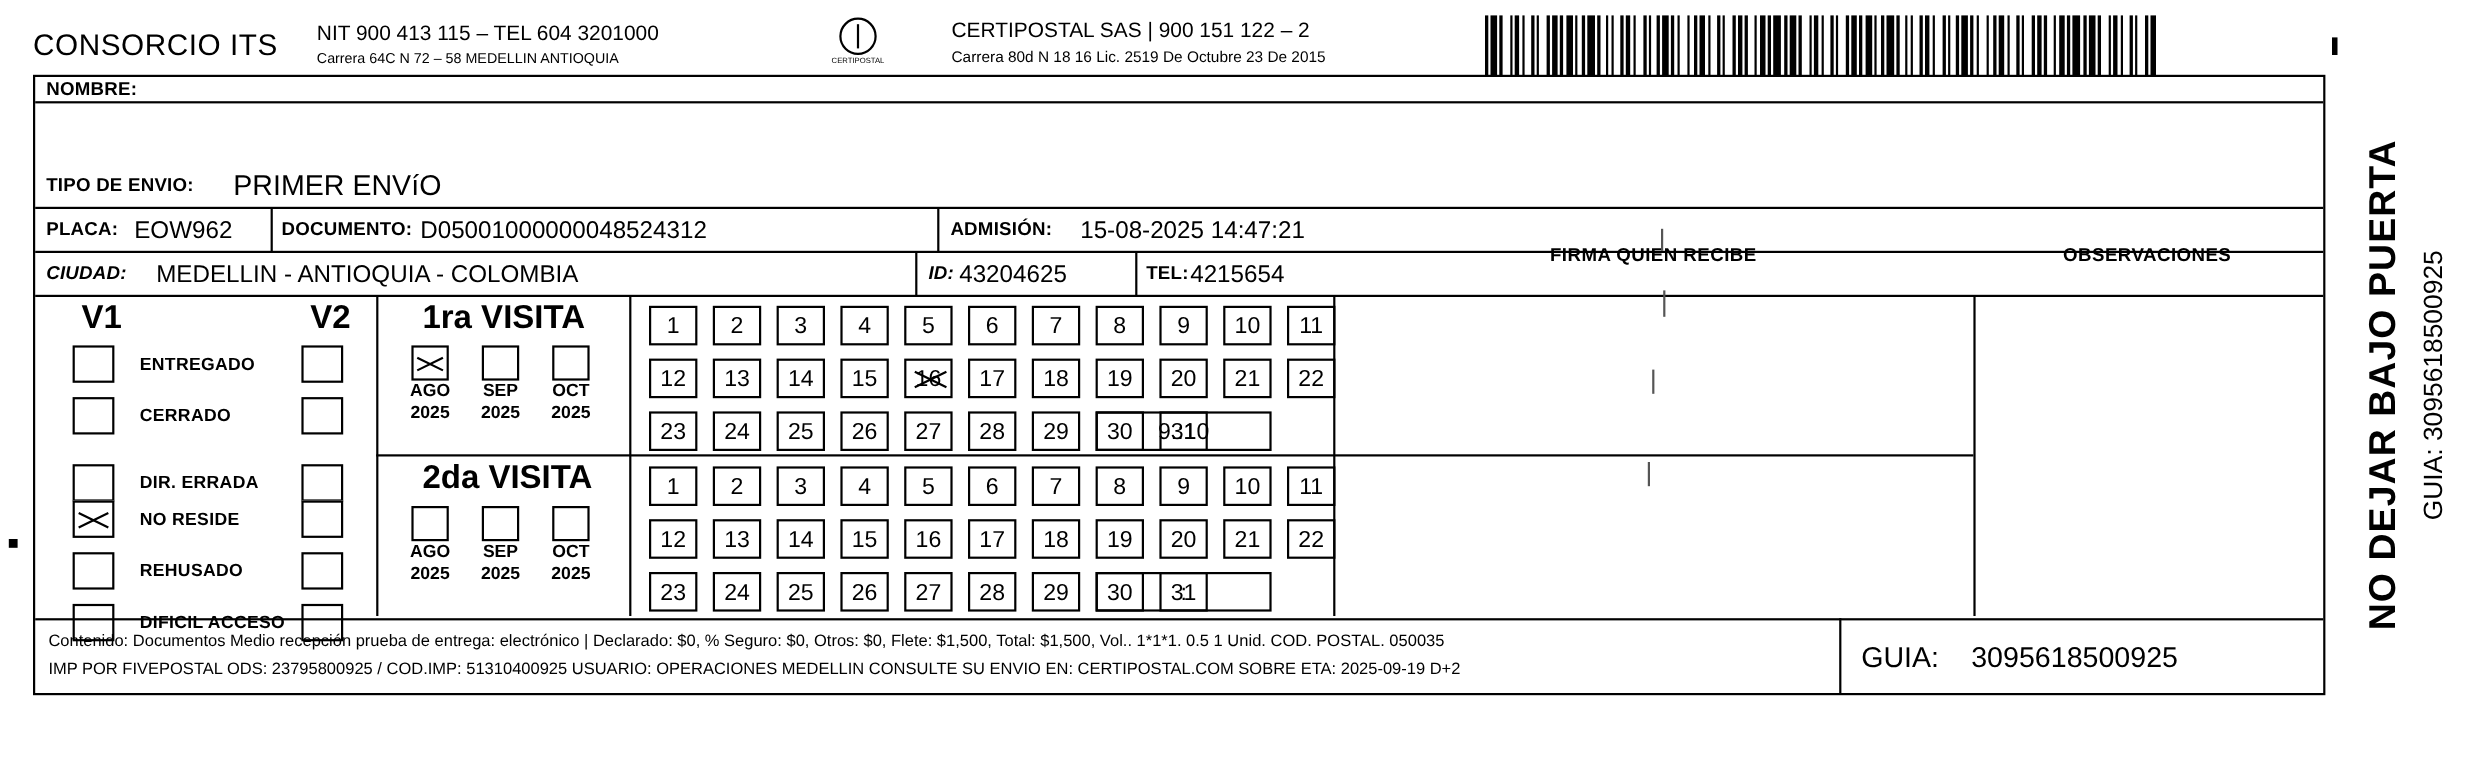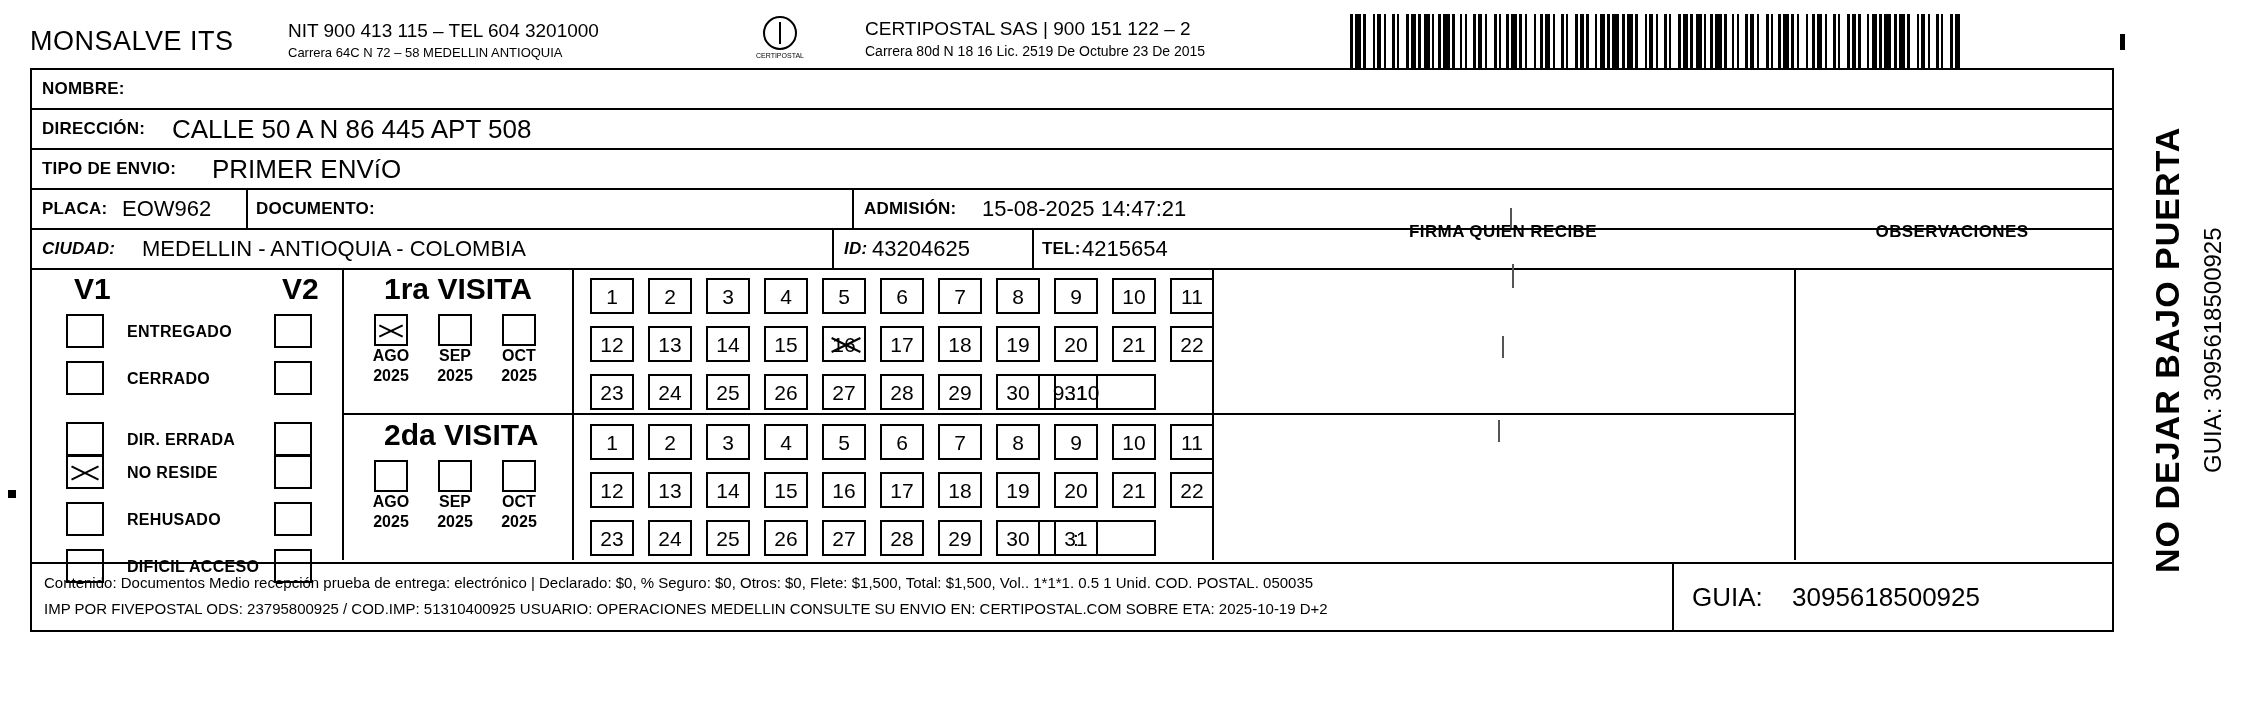--- a/index.html
+++ b/index.html
@@ -22,21 +22,21 @@
   .barcode i{position:absolute;top:0;height:56px;background:#000;display:block;}
 
   
   .frame{position:absolute;left:30px;top:68px;width:2080px;height:560px;border:2px solid #000;}
 
   .row{position:absolute;left:0;width:100%;border-bottom:2px solid #000;box-sizing:border-box;}
   .lbl{font-size:17px;font-weight:bold;letter-spacing:.2px;}
   .val{font-size:26px;}
   .val-sm{font-size:22px;}
 
-  .r-nombre{top:0;height:40px;}
+  .r-nombre{top:0;height:24px;}
   .r-direccion{top:40px;height:40px;}
   .r-tipo{top:80px;height:40px;}
   .r-placa{top:120px;height:40px;}
   .r-ciudad{top:160px;height:40px;}
 
   .cellpad{position:absolute;top:50%;transform:translateY(-50%);white-space:nowrap;}
 
   .vline{position:absolute;width:2px;background:#000;}
 
   
@@ -76,21 +76,21 @@
 
   .tick{position:absolute;background:#000;}
   .dash{position:absolute;width:2px;background:#000;}
 </style>
 </head>
 <body>
 
 <div class="page">
 
   <div class="header">
-    <div class="hdr-title">MONSALVE ITS</div>
+    <div class="hdr-title">CONSORCIO ITS</div>
     <div class="hdr-nit">NIT 900 413 115 – TEL 604 3201000</div>
     <div class="hdr-dir">Carrera 64C N 72 – 58 MEDELLIN ANTIOQUIA</div>
 
     <div class="hdr-logo">
       <div class="circle"></div>
       <div class="lt">CERTIPOSTAL</div>
     </div>
 
     <div class="hdr-cp1">CERTIPOSTAL SAS | 900 151 122 – 2</div>
     <div class="hdr-cp2">Carrera 80d N 18 16  Lic. 2519 De Octubre 23 De 2015</div>
@@ -188,35 +188,32 @@
         <i style="left: 605px; width: 5px;"></i>
       </div>
   </div>
 
   <div class="frame">
 
     <div class="row r-nombre">
       <span class="cellpad lbl" style="left:10px;">NOMBRE:</span>
     </div>
 
-    <div class="row r-direccion">
-      <span class="cellpad lbl" style="left:10px;">DIRECCIÓN:</span>
-      <span class="cellpad val" style="left:140px;">CALLE 50 A N 86  445 APT 508</span>
-    </div>
 
     <div class="row r-tipo">
       <span class="cellpad lbl" style="left:10px;">TIPO DE ENVIO:</span>
       <span class="cellpad val" style="left:180px;">PRIMER ENVíO</span>
     </div>
 
     <div class="row r-placa">
       <span class="cellpad lbl" style="left:10px;">PLACA:</span>
       <span class="cellpad val-sm" style="left:90px;">EOW962</span>
       <span class="vline" style="left:214px;top:0;height:40px;"></span>
       <span class="cellpad lbl" style="left:224px;">DOCUMENTO:</span>
+      <span class="cellpad val-sm" style="left:350px;">D05001000000048524312</span>
       <span class="vline" style="left:820px;top:0;height:40px;"></span>
       <span class="cellpad lbl" style="left:832px;">ADMISIÓN:</span>
       <span class="cellpad val-sm" style="left:950px;">15-08-2025 14:47:21</span>
     </div>
 
     <div class="row r-ciudad">
       <span class="cellpad lbl" style="left:10px;font-style:italic;">CIUDAD:</span>
       <span class="cellpad val-sm" style="left:110px;">MEDELLIN - ANTIOQUIA - COLOMBIA</span>
       <span class="vline" style="left:800px;top:0;height:40px;"></span>
       <span class="cellpad lbl" style="left:812px;font-style:italic;">ID:</span>
@@ -378,21 +375,21 @@
 
       <span class="dash" style="left:1478px;top:-62px;height:20px;background:#555;"></span>
       <span class="dash" style="left:1480px;top:-6px;height:24px;background:#555;"></span>
       <span class="dash" style="left:1470px;top:66px;height:22px;background:#555;"></span>
       <span class="dash" style="left:1466px;top:150px;height:22px;background:#555;"></span>
     </div>
 
     <div class="footer">
       <span style="position:absolute;left:0;top:0;width:100%;height:2px;background:#000;"></span>
       <span class="foot-txt" style="top:12px;">Contenido: Documentos Medio recepción prueba de entrega: electrónico | Declarado: $0, % Seguro: $0, Otros: $0, Flete: $1,500, Total: $1,500, Vol.. 1*1*1. 0.5  1 Unid. COD. POSTAL. 050035</span>
-      <span class="foot-txt" style="top:38px;">IMP POR FIVEPOSTAL ODS: 23795800925 / COD.IMP: 51310400925 USUARIO: OPERACIONES MEDELLIN CONSULTE SU ENVIO EN: CERTIPOSTAL.COM SOBRE ETA: 2025-10-19 D+2</span>
+      <span class="foot-txt" style="top:38px;">IMP POR FIVEPOSTAL ODS: 23795800925 / COD.IMP: 51310400925 USUARIO: OPERACIONES MEDELLIN CONSULTE SU ENVIO EN: CERTIPOSTAL.COM SOBRE ETA: 2025-09-19 D+2</span>
       <span class="vline" style="left:1640px;top:0;height:68px;"></span>
       <span class="guia-foot" style="left:1660px;top:20px;">GUIA:</span>
       <span class="guia-foot" style="left:1760px;top:20px;">3095618500925</span>
     </div>
   </div>
 
   <div class="vert">
     <div class="vert-main">NO DEJAR BAJO PUERTA</div>
     <div class="vert-sub">GUIA: 3095618500925</div>
   </div>

